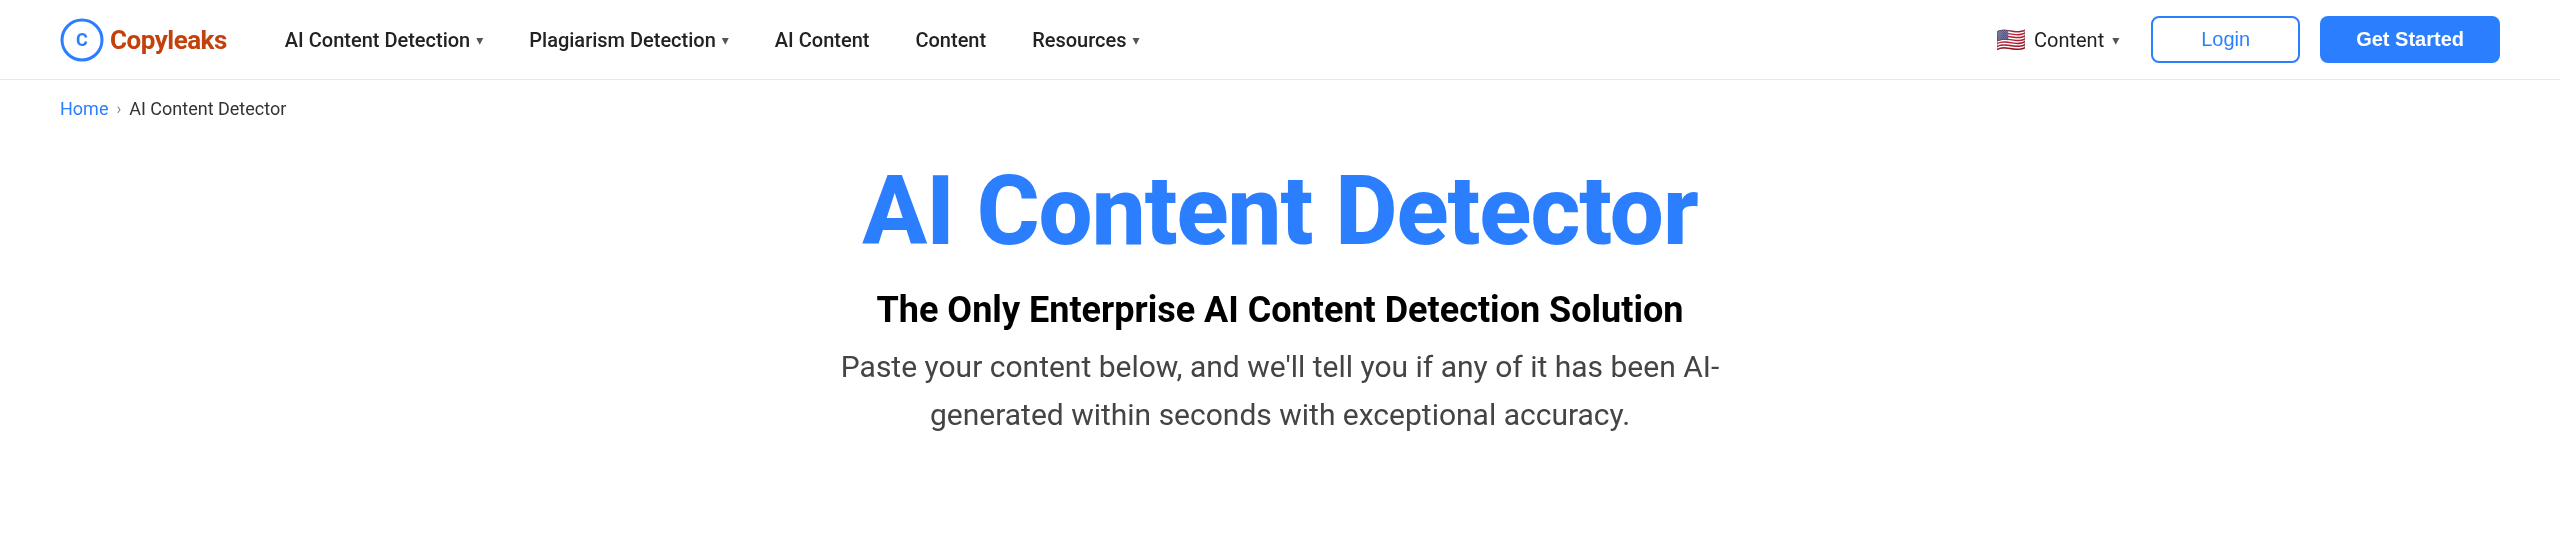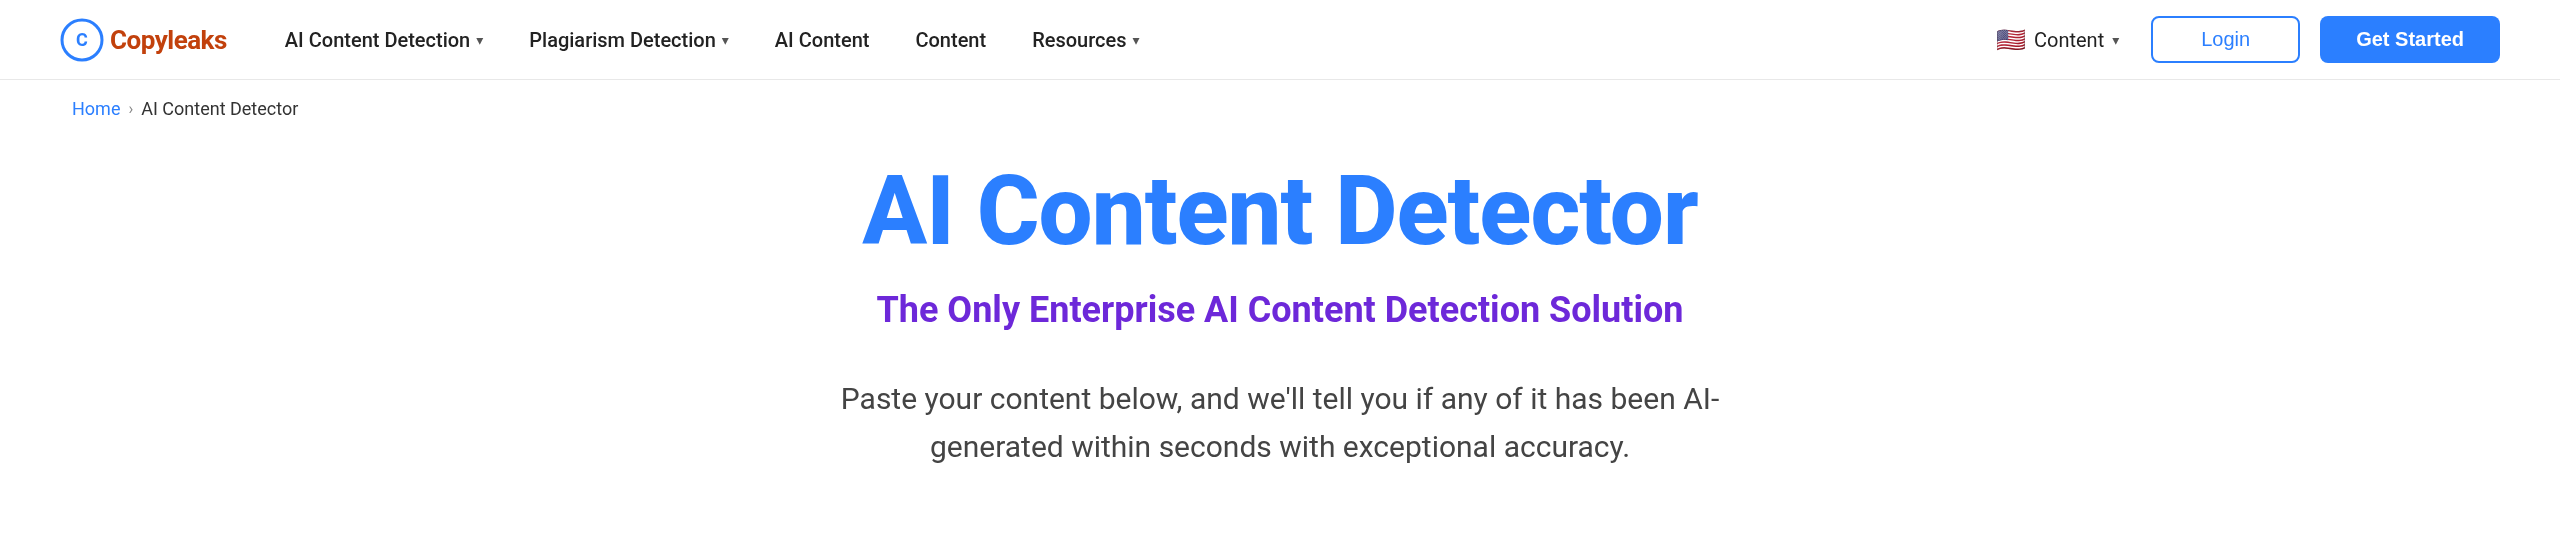--- a/index.html
+++ b/index.html
@@ -123,21 +123,20 @@
       transition: background 0.15s;
     }
 
     
     .breadcrumb {
       display: flex;
       align-items: center;
       gap: 8px;
       padding: 18px 60px 10px;
       font-size: 18px;
-      margin-left: 12px;
     }
 
     .breadcrumb-home {
       color: #2b7fff;
       cursor: pointer;
       text-decoration: none;
     }
 
     .breadcrumb-separator {
       color: #888;
@@ -162,22 +161,22 @@
       font-weight: 800;
       color: #2b7fff;
       line-height: 1.1;
       margin-bottom: 24px;
       letter-spacing: -1px;
     }
 
     .hero-subtitle {
       font-size: 36px;
       font-weight: 700;
-      color: #6d28d9;
-      margin-bottom: 44px;
+      color: #000000;
+      margin-bottom: 12px;
     }
 
     .hero-description {
       font-size: 30px;
       color: #444;
       line-height: 1.6;
       max-width: 900px;
     }
   </style>
 </head>

